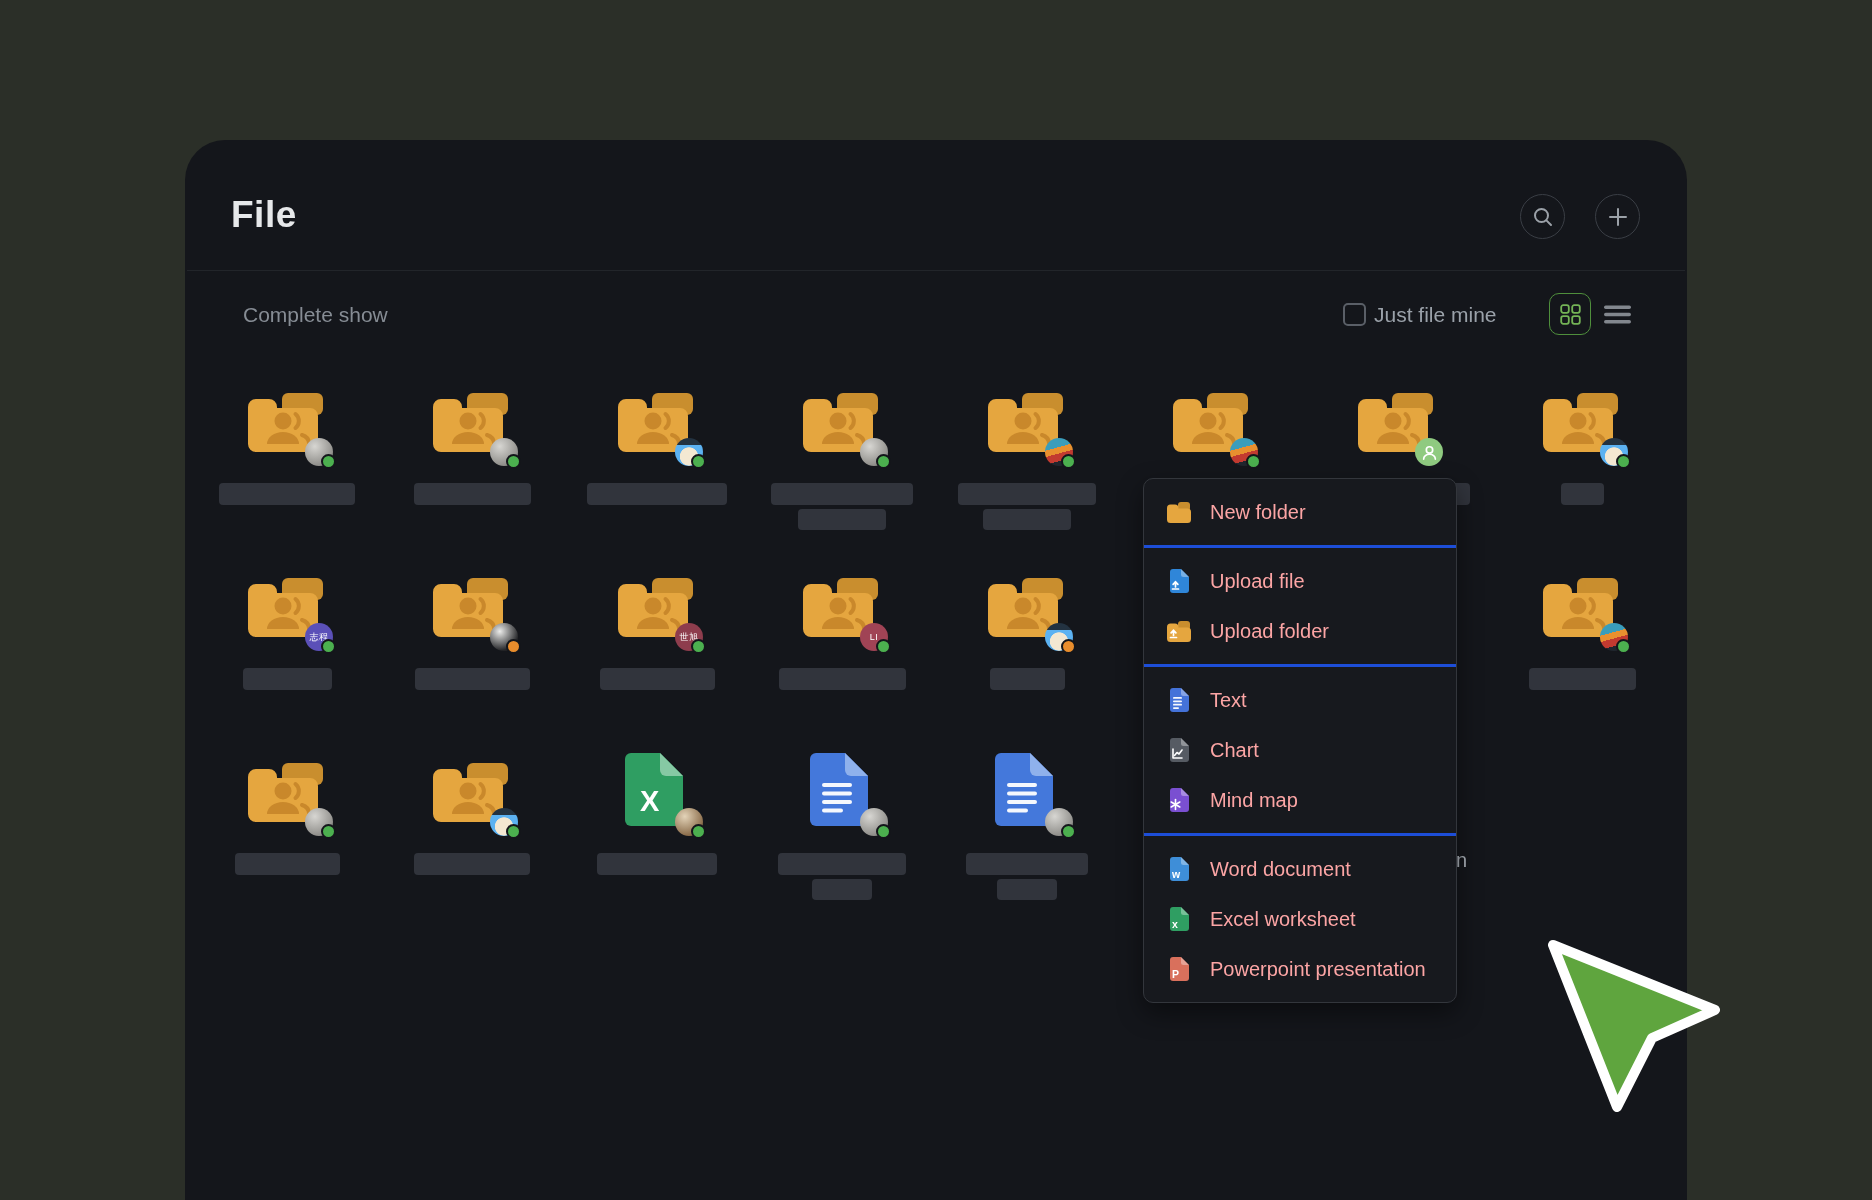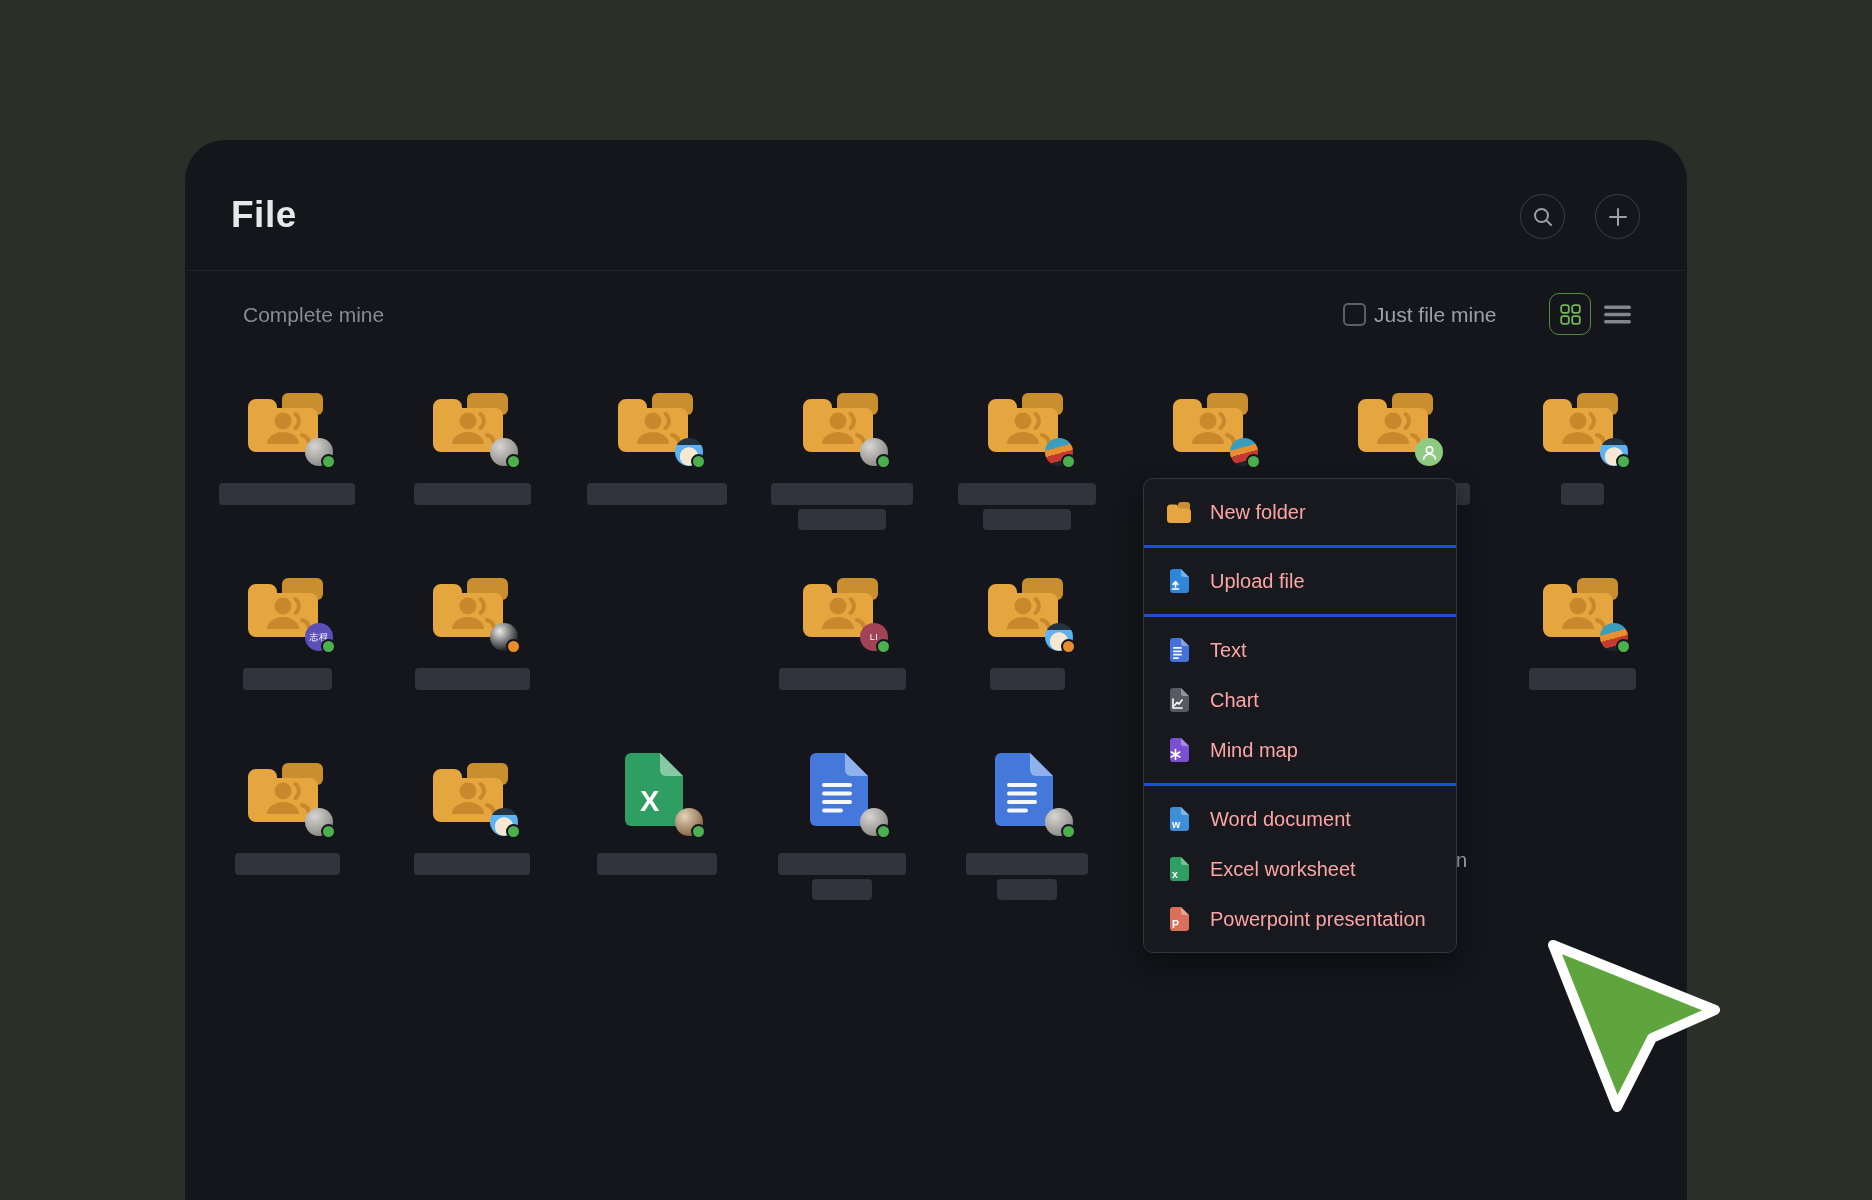--- a/index.html
+++ b/index.html
@@ -82,21 +82,21 @@
       </svg>
     </button>
     <button class="circle-btn add">
       <svg width="20" height="20" viewBox="0 0 20 20">
         <path d="M10 2 v16 M2 10 h16" stroke="#9ba1a8" stroke-width="2" stroke-linecap="round"></path>
       </svg>
     </button>
 
     <div class="header-divider"></div>
 
-    <div class="section-label">Complete mine</div>
+    <div class="section-label">Complete show</div>
 
     <span class="checkbox"></span>
     <span class="checkbox-label">Just file mine</span>
 
     <button class="view-btn">
       <svg width="21" height="21" viewBox="0 0 21 21">
         <g fill="none" stroke="#74b356" stroke-width="1.8">
           <rect x="1.2" y="1.2" width="7.6" height="7.6" rx="2"></rect>
           <rect x="12.2" y="1.2" width="7.6" height="7.6" rx="2"></rect>
           <rect x="1.2" y="12.2" width="7.6" height="7.6" rx="2"></rect>
@@ -254,20 +254,35 @@
     <circle cx="35" cy="33" r="8.5" fill="#c9882b"></circle>
     <path d="M19 56 a16 12 0 0 1 32 0 z" fill="#c9882b"></path>
     <path d="M47.5 26 a9 9 0 0 1 0 14" stroke="#c9882b" stroke-width="4" fill="none" stroke-linecap="round"></path>
     <path d="M54 47 a11 9 0 0 1 7 8" stroke="#c9882b" stroke-width="4" fill="none" stroke-linecap="round"></path>
   </svg></span>
           <span class="avatar" style="background:radial-gradient(circle at 35% 30%, #ececea, #232427 72%)">
             <span class="dot" style="background:#e98d2c"></span>
           </span>
           <span class="bar" style="width:115px;left:10.5px"></span>
         </div>
+        <div class="cell" style="left: 404px; top: 433px;">
+          <span class="icon-wrap folder"><svg width="77" height="64" viewBox="0 0 77 64">
+    <rect x="34" y="5" width="41" height="22" rx="6" fill="#c98e2e"></rect>
+    <path d="M0 19 a8 8 0 0 1 8 -8 h13 a8 8 0 0 1 8 8 v1 h33 a8 8 0 0 1 8 8 v28 a8 8 0 0 1 -8 8 H8 a8 8 0 0 1 -8 -8 z" fill="#e5a63f"></path>
+    <circle cx="35" cy="33" r="8.5" fill="#c9882b"></circle>
+    <path d="M19 56 a16 12 0 0 1 32 0 z" fill="#c9882b"></path>
+    <path d="M47.5 26 a9 9 0 0 1 0 14" stroke="#c9882b" stroke-width="4" fill="none" stroke-linecap="round"></path>
+    <path d="M54 47 a11 9 0 0 1 7 8" stroke="#c9882b" stroke-width="4" fill="none" stroke-linecap="round"></path>
+  </svg></span>
+          <span class="avatar" style="background:#8e3d4d">
+            <span class="av-text">世旭</span>
+            <span class="dot" style="background:#4cb04f"></span>
+          </span>
+          <span class="bar" style="width:115px;left:10.5px"></span>
+        </div>
         <div class="cell" style="left: 589px; top: 433px;">
           <span class="icon-wrap folder"><svg width="77" height="64" viewBox="0 0 77 64">
     <rect x="34" y="5" width="41" height="22" rx="6" fill="#c98e2e"></rect>
     <path d="M0 19 a8 8 0 0 1 8 -8 h13 a8 8 0 0 1 8 8 v1 h33 a8 8 0 0 1 8 8 v28 a8 8 0 0 1 -8 8 H8 a8 8 0 0 1 -8 -8 z" fill="#e5a63f"></path>
     <circle cx="35" cy="33" r="8.5" fill="#c9882b"></circle>
     <path d="M19 56 a16 12 0 0 1 32 0 z" fill="#c9882b"></path>
     <path d="M47.5 26 a9 9 0 0 1 0 14" stroke="#c9882b" stroke-width="4" fill="none" stroke-linecap="round"></path>
     <path d="M54 47 a11 9 0 0 1 7 8" stroke="#c9882b" stroke-width="4" fill="none" stroke-linecap="round"></path>
   </svg></span>
           <span class="avatar" style="background:#a04355">
@@ -398,20 +413,31 @@
             <span class="mi">
               <svg width="26" height="26" viewBox="0 0 26 26">
     <path d="M7 1 h8 l8 8 v13 a3 3 0 0 1 -3 3 H7 a3 3 0 0 1 -3 -3 V4 a3 3 0 0 1 3 -3 z" fill="#2f86d9"></path>
     <path d="M15 1 l8 8 h-5.5 a2.5 2.5 0 0 1 -2.5 -2.5 z" fill="#fff" opacity=".35"></path>
                 <path d="M9.5 19 v-5.5 M7.1 16.4 l2.4 -2.6 2.4 2.6" stroke="#fff" stroke-width="1.7" fill="none" stroke-linecap="round" stroke-linejoin="round"></path>
   <path d="M6.5 21 h6" stroke="#fff" stroke-width="1.7" stroke-linecap="round"></path>
               </svg>
             </span>
       <span>Upload file</span>
           </div>
+          <div class="menu-item">
+            <span class="mi">
+              <svg width="26" height="26" viewBox="0 0 26 26">
+      <rect x="12" y="3" width="12" height="9" rx="3" fill="#c98e2e"></rect>
+      <path d="M1 9 a3.5 3.5 0 0 1 3.5 -3.5 h4.5 a3.5 3.5 0 0 1 3.5 3.5 v.5 h9 a3.5 3.5 0 0 1 3.5 3.5 v7.5 a3.5 3.5 0 0 1 -3.5 3.5 h-17 a3.5 3.5 0 0 1 -3.5 -3.5 z" fill="#e5a63f"></path>
+      <path d="M7.5 17.5 v-5.5 M5.1 14.9 l2.4 -2.6 2.4 2.6" stroke="#fff" stroke-width="1.7" fill="none" stroke-linecap="round" stroke-linejoin="round"></path>
+  <path d="M4.5 19.5 h6" stroke="#fff" stroke-width="1.7" stroke-linecap="round"></path>
+              </svg>
+            </span>
+      <span>Upload folder</span>
+          </div>
         </div>
         <div class="menu-group">
           <div class="menu-item">
             <span class="mi">
               <svg width="26" height="26" viewBox="0 0 26 26">
     <path d="M7 1 h8 l8 8 v13 a3 3 0 0 1 -3 3 H7 a3 3 0 0 1 -3 -3 V4 a3 3 0 0 1 3 -3 z" fill="#4472d9"></path>
     <path d="M15 1 l8 8 h-5.5 a2.5 2.5 0 0 1 -2.5 -2.5 z" fill="#fff" opacity=".35"></path>
                 <g fill="#fff" opacity=".95">
       <rect x="7" y="10" width="9" height="1.8" rx=".9"></rect>
                   <rect x="7" y="13.4" width="9" height="1.8" rx=".9"></rect>

